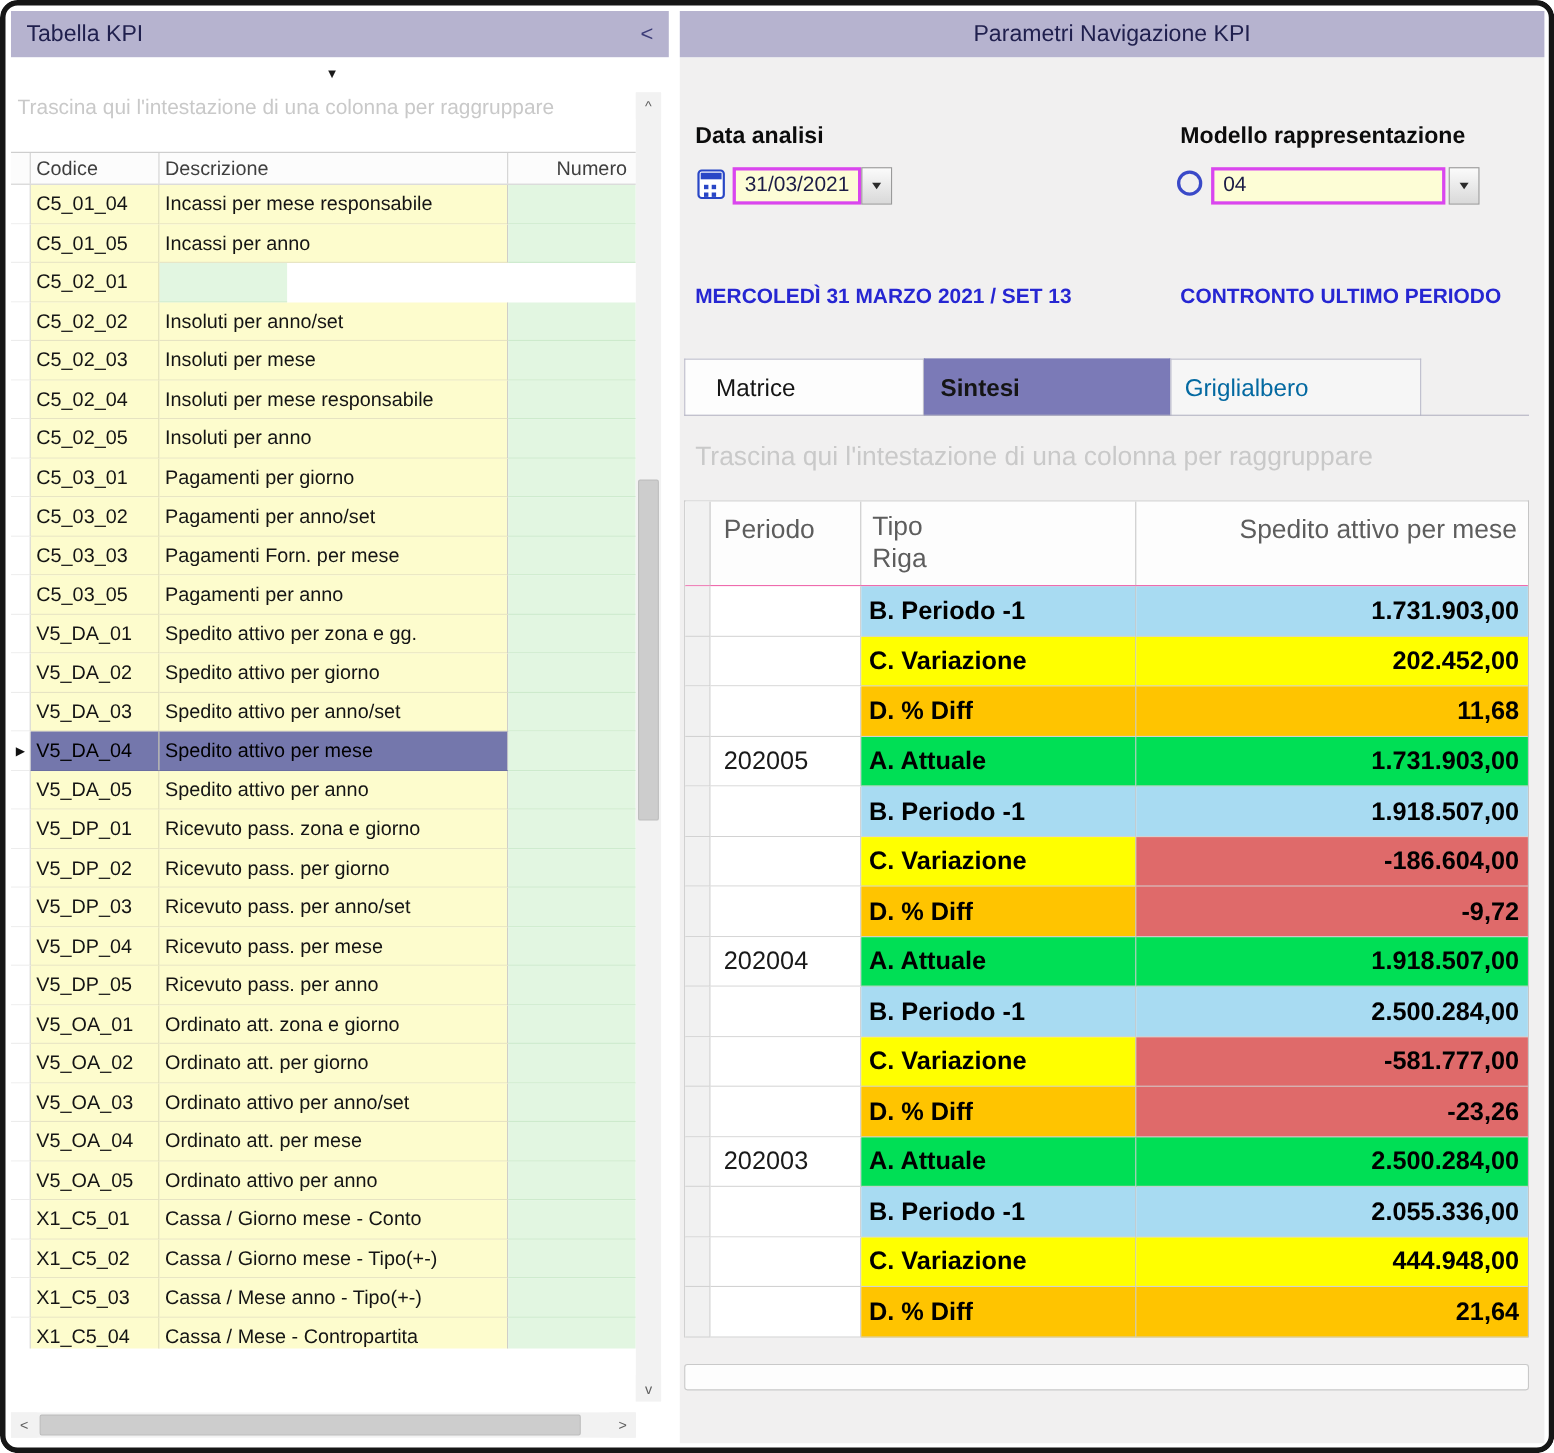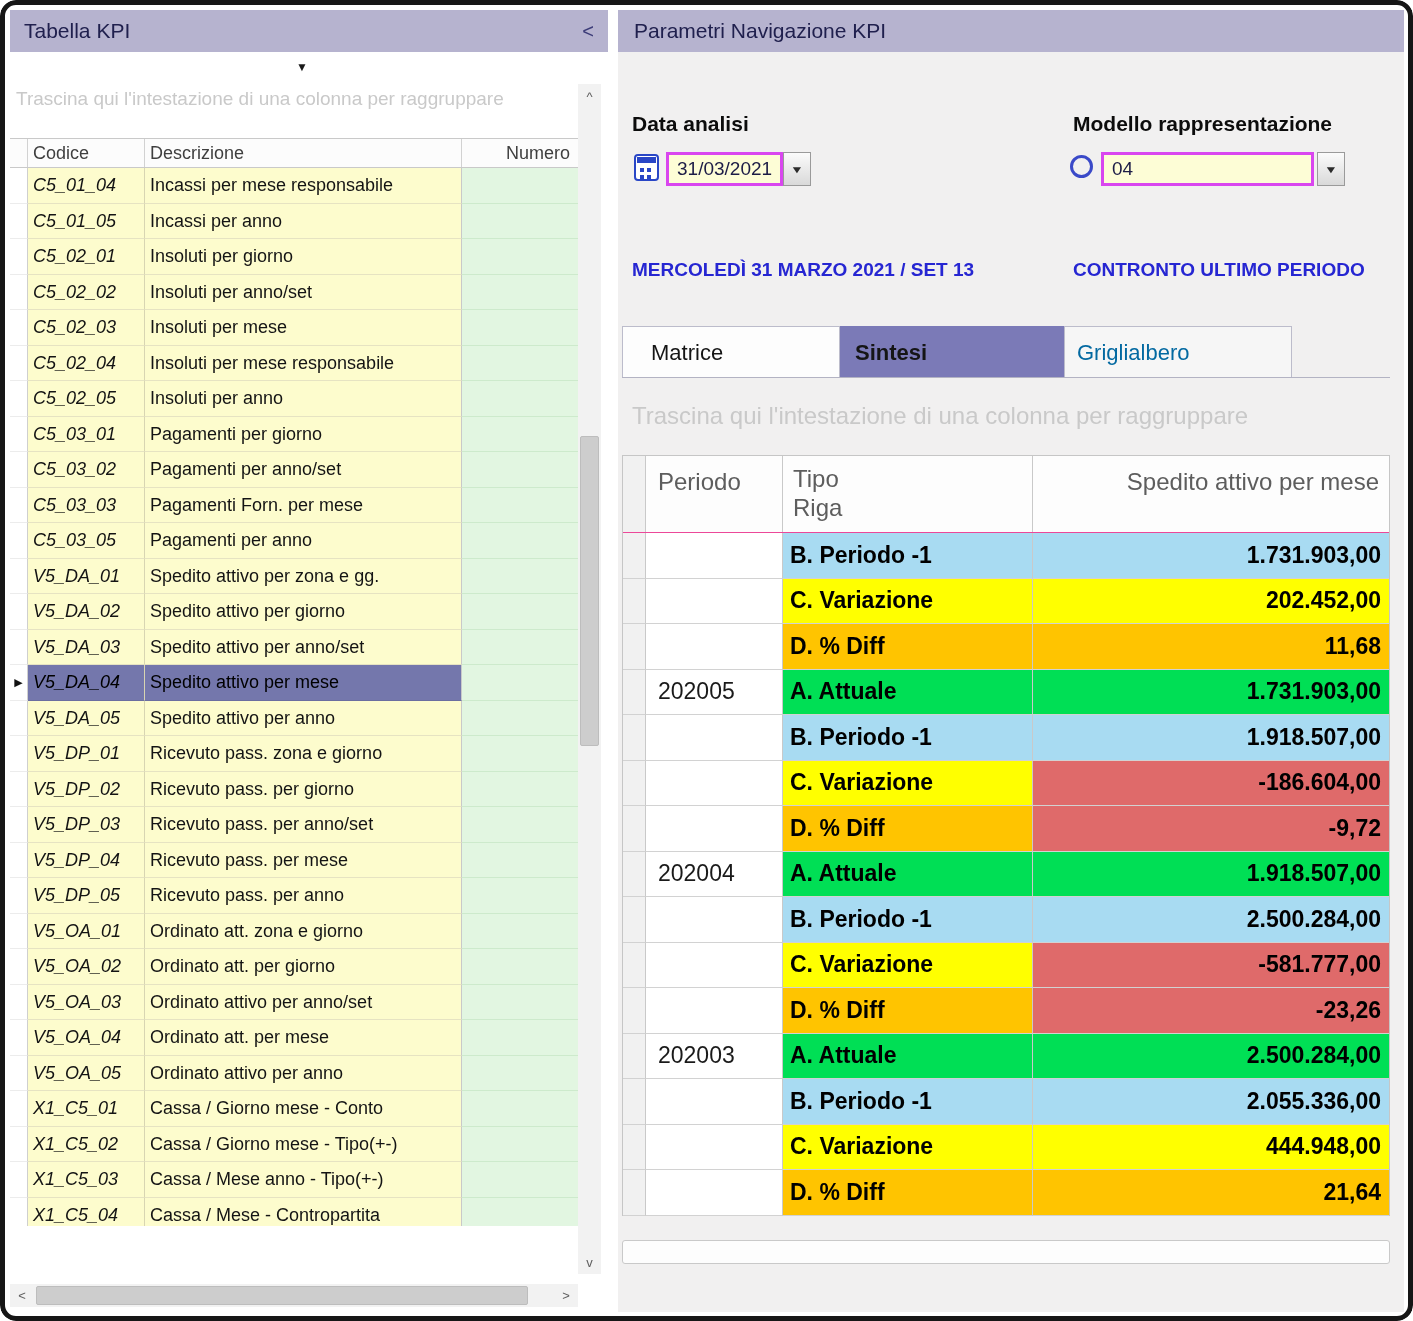--- a/index.html
+++ b/index.html
@@ -2,39 +2,39 @@
 <html><head>
 <meta charset="utf-8">
 <style>
   *{margin:0;padding:0;box-sizing:border-box;}
   html,body{width:1413px;height:1321px;}
   body{font-family:"Liberation Sans",sans-serif;background:#fff;position:relative;}
   .frame{position:absolute;inset:0;background:#fff;border-radius:16px;overflow:hidden;}
   .frame-border{position:absolute;inset:0;border:5px solid #161616;border-radius:16px;pointer-events:none;z-index:99;}
 
   
-  .titlebar{position:absolute;background:#b6b3cf;color:#20204e;font-size:21px;display:flex;align-items:center;}
+  .titlebar{position:absolute;background:#b6b3cf;color:#20204e;font-size:21px;display:flex;align-items:center;justify-content:center;}
   .tb-left{left:10px;top:10px;width:598px;height:42px;padding:0 14px;justify-content:space-between;}
   .tb-right{left:618px;top:10px;width:786px;height:42px;padding:0 16px;}
   .tb-collapse{color:#3c3c78;font-size:20px;cursor:pointer;}
 
   
   .lp-splitter{position:absolute;left:296px;top:60px;font-size:12px;color:#1a1a1a;}
   .lp-hint{position:absolute;left:16px;top:88px;font-size:19px;color:#c9c9c9;white-space:nowrap;}
   .lp-header{position:absolute;left:10px;top:138px;width:568px;height:30px;display:flex;background:#fcfcfc;border-top:1px solid #c9c9c9;border-bottom:1px solid #c9c9c9;font-size:18px;color:#3f3f3f;}
   .lph{border-right:1px solid #d2d2d2;display:flex;align-items:center;padding:0 5px;}
   .lph.ind{width:18px;padding:0;}
   .lph.code{width:117px;}
   .lph.desc{width:317px;}
   .lph.num{width:116px;justify-content:flex-end;padding-right:8px;border-right:none;}
   .lp-body{position:absolute;left:10px;top:168px;width:568px;height:1058px;overflow:hidden;background:#fff;}
   .lp-row{display:flex;height:35.5px;font-size:18px;color:#141414;}
   .lp-cell{height:100%;white-space:nowrap;overflow:hidden;}
   .lp-cell.ind{width:18px;background:#fff;border-right:1px solid #cfcfcf;border-bottom:1px solid #ececec;display:flex;align-items:center;justify-content:center;font-size:11px;color:#111;}
-  .lp-cell.code{width:117px;background:#fdfccd;border-right:1px solid #d8d5b2;border-bottom:1px solid #e6e3c2;padding:7px 0 0 5px;font-style:italic;}
+  .lp-cell.code{width:117px;background:#fdfccd;border-right:1px solid #d8d5b2;border-bottom:1px solid #e6e3c2;padding:7px 0 0 5px;}
   .lp-cell.desc{width:317px;background:#fdfccd;border-right:1px solid #c9c9c9;border-bottom:1px solid #e6e3c2;padding:7px 0 0 5px;}
   .lp-cell.num{width:116px;background:#e2f6e1;border-bottom:1px solid #cdeacc;}
   .lp-row.sel .lp-cell.code,.lp-row.sel .lp-cell.desc{background:#7477ac;border-bottom-color:#6b6ea0;color:#000;}
 
   
   .vscroll{position:absolute;left:578px;top:84px;width:23px;height:1190px;background:#f2f2f2;}
   .sbtn{position:absolute;display:flex;align-items:center;justify-content:center;color:#606060;background:#f2f2f2;font-size:13px;cursor:pointer;}
   .vscroll .sbtn.top{left:0;top:0;width:23px;height:24px;}
   .vscroll .sbtn.bottom{left:0;bottom:0;width:23px;height:24px;}
   .vthumb{position:absolute;left:2px;width:19px;top:352px;height:310px;background:#cdcdcd;border:1px solid #bdbdbd;border-radius:2px;}
@@ -119,21 +119,20 @@
       </div>
       <div class="lp-row">
         <div class="lp-cell ind"></div>
         <div class="lp-cell code">C5_01_05</div>
         <div class="lp-cell desc">Incassi per anno</div>
         <div class="lp-cell num"></div>
       </div>
       <div class="lp-row">
         <div class="lp-cell ind"></div>
         <div class="lp-cell code">C5_02_01</div>
-        <div class="lp-cell desc">Insoluti per giorno</div>
         <div class="lp-cell num"></div>
       </div>
       <div class="lp-row">
         <div class="lp-cell ind"></div>
         <div class="lp-cell code">C5_02_02</div>
         <div class="lp-cell desc">Insoluti per anno/set</div>
         <div class="lp-cell num"></div>
       </div>
       <div class="lp-row">
         <div class="lp-cell ind"></div>

